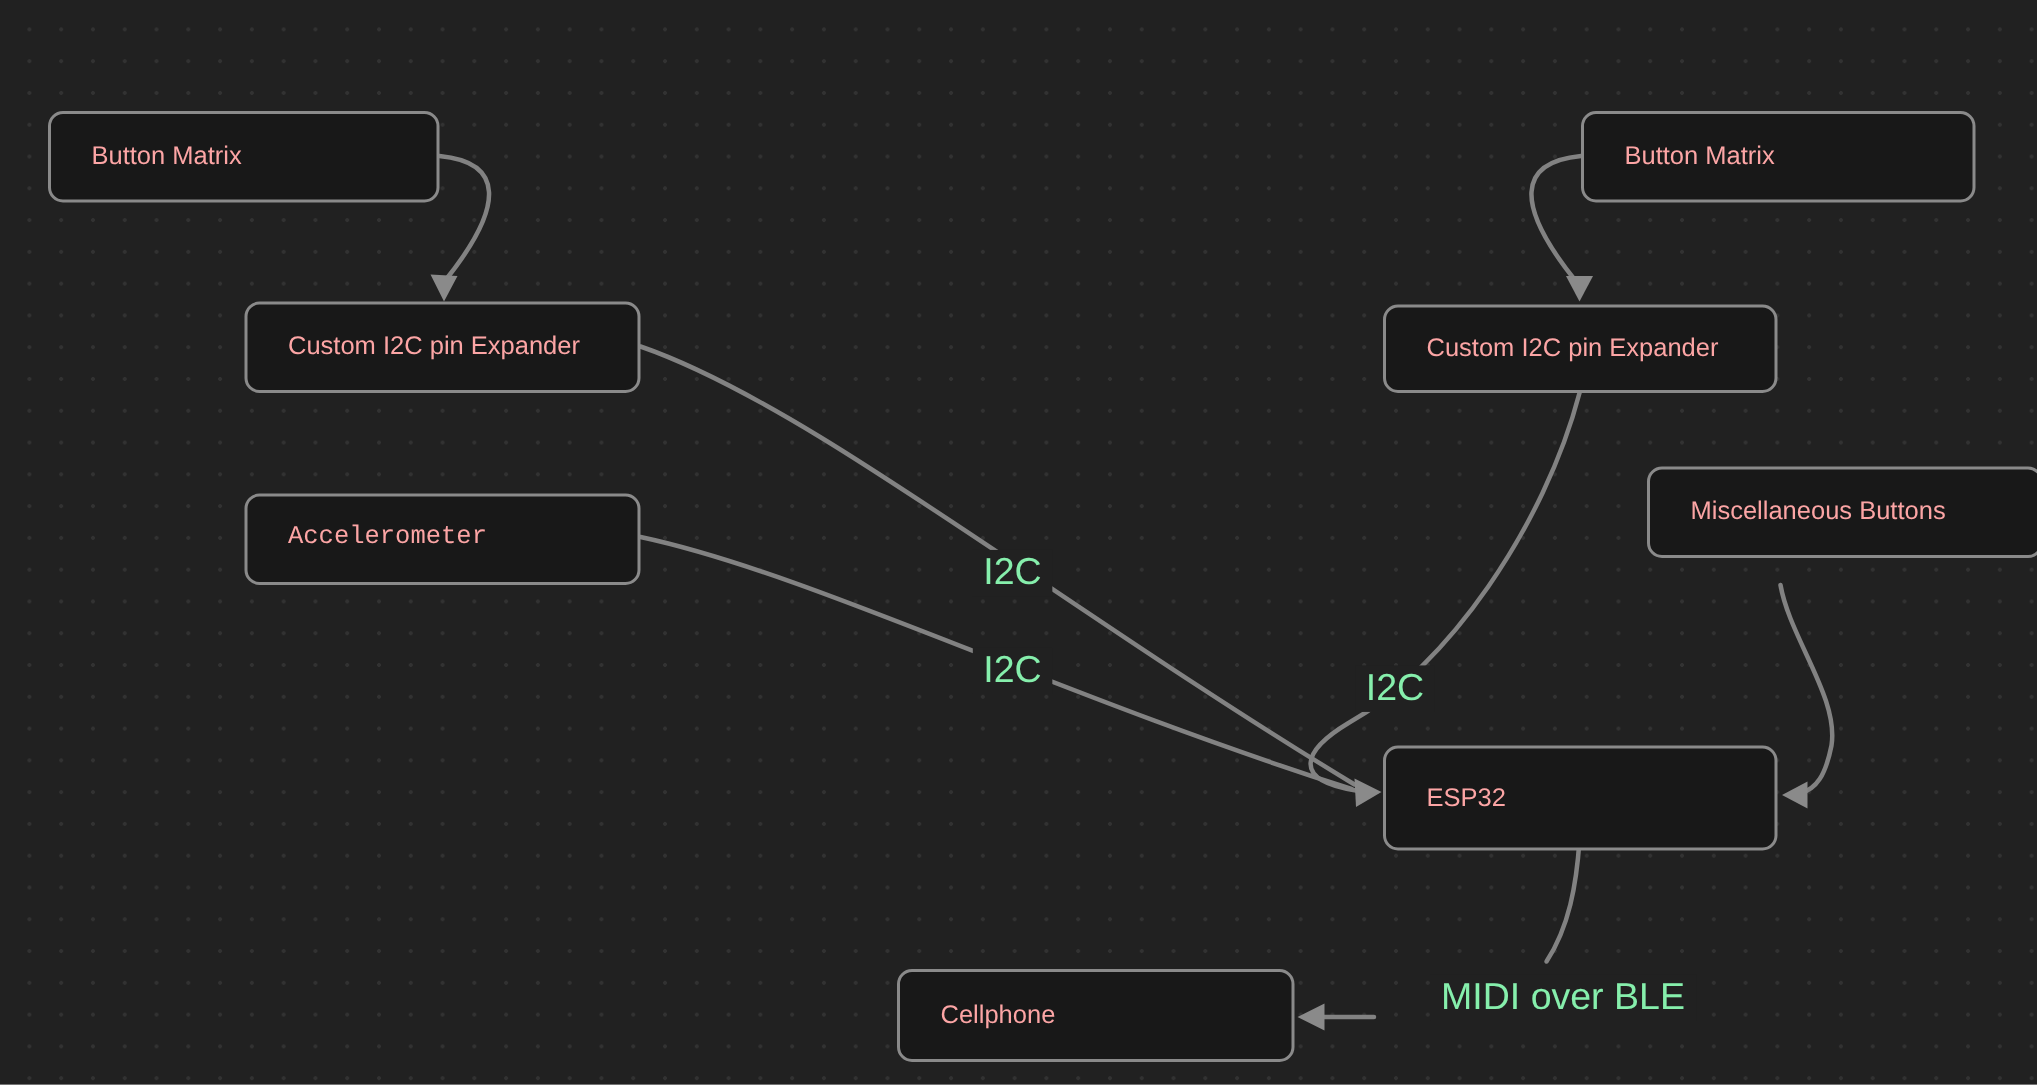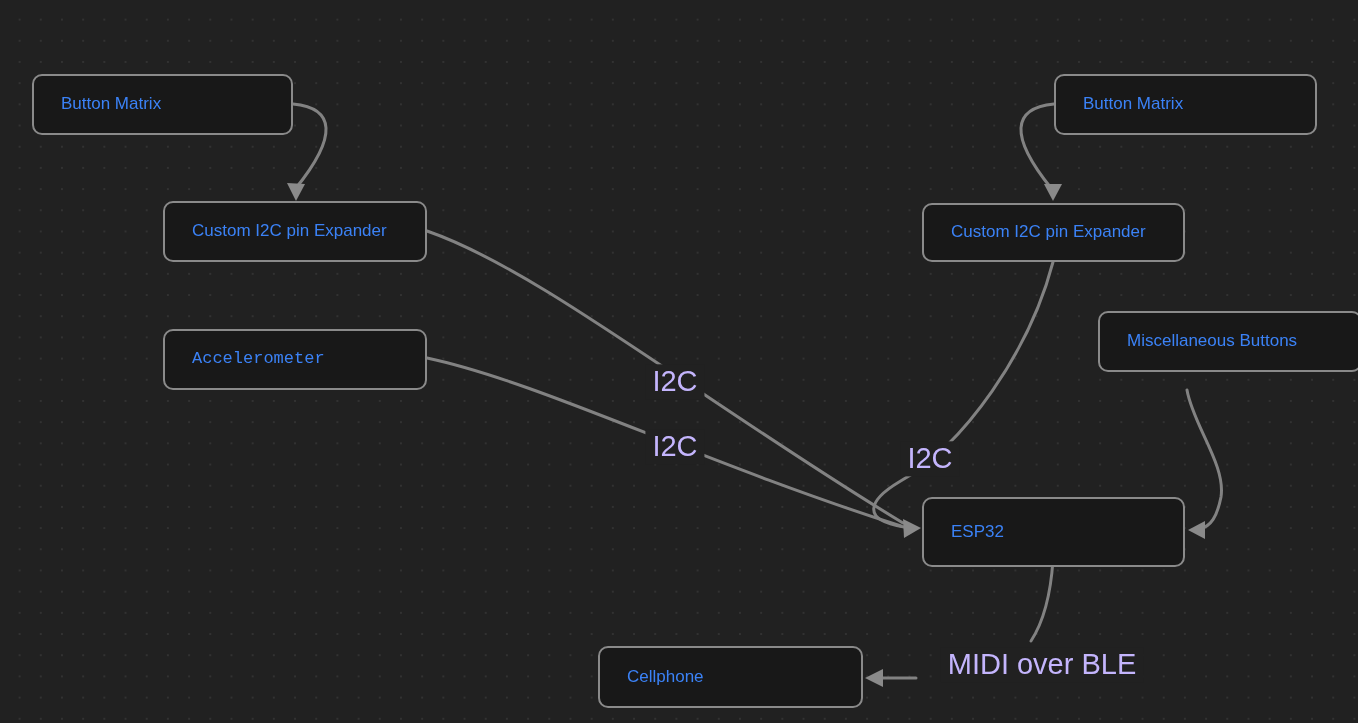--- a/index.html
+++ b/index.html
@@ -45,31 +45,31 @@
     box-sizing: border-box;
     background: #181818;
     border: 2px solid #8a8a8a;
     border-radius: 10px;
     display: flex;
     align-items: center;
     padding-left: 27px;
     z-index: 30;
   }
   .node-label {
-    color: #3b82f6;
+    color: #fca5a5;
     font-size: 17px;
     line-height: 1.2;
     white-space: nowrap;
   }
   .edge-label {
     position: absolute;
     transform: translate(-50%, -50%);
     background: #212121;
-    color: #c4b5fd;
-    font-size: 29px;
+    color: #86efac;
+    font-size: 25px;
     line-height: 1.15;
     padding: 1px 7px;
     white-space: nowrap;
     z-index: 20;
   }
   .layer-lower { z-index: 10; }
   .layer-upper { z-index: 25; }
 
   
   #n-bm-left    { left: 32px;   top: 74px;  width: 261px; height: 61px; }

